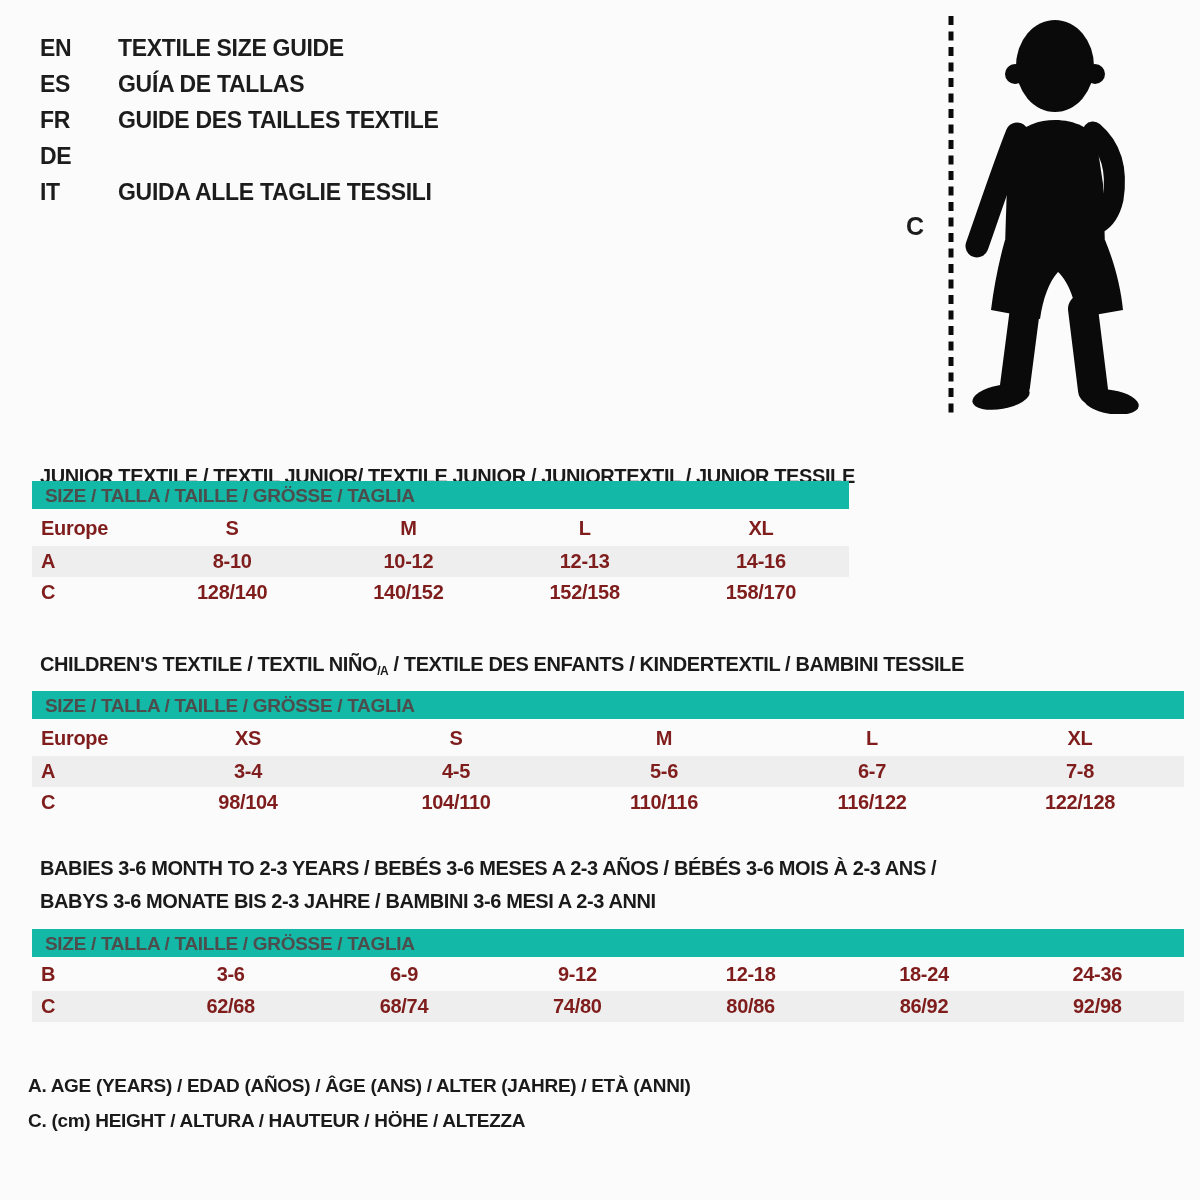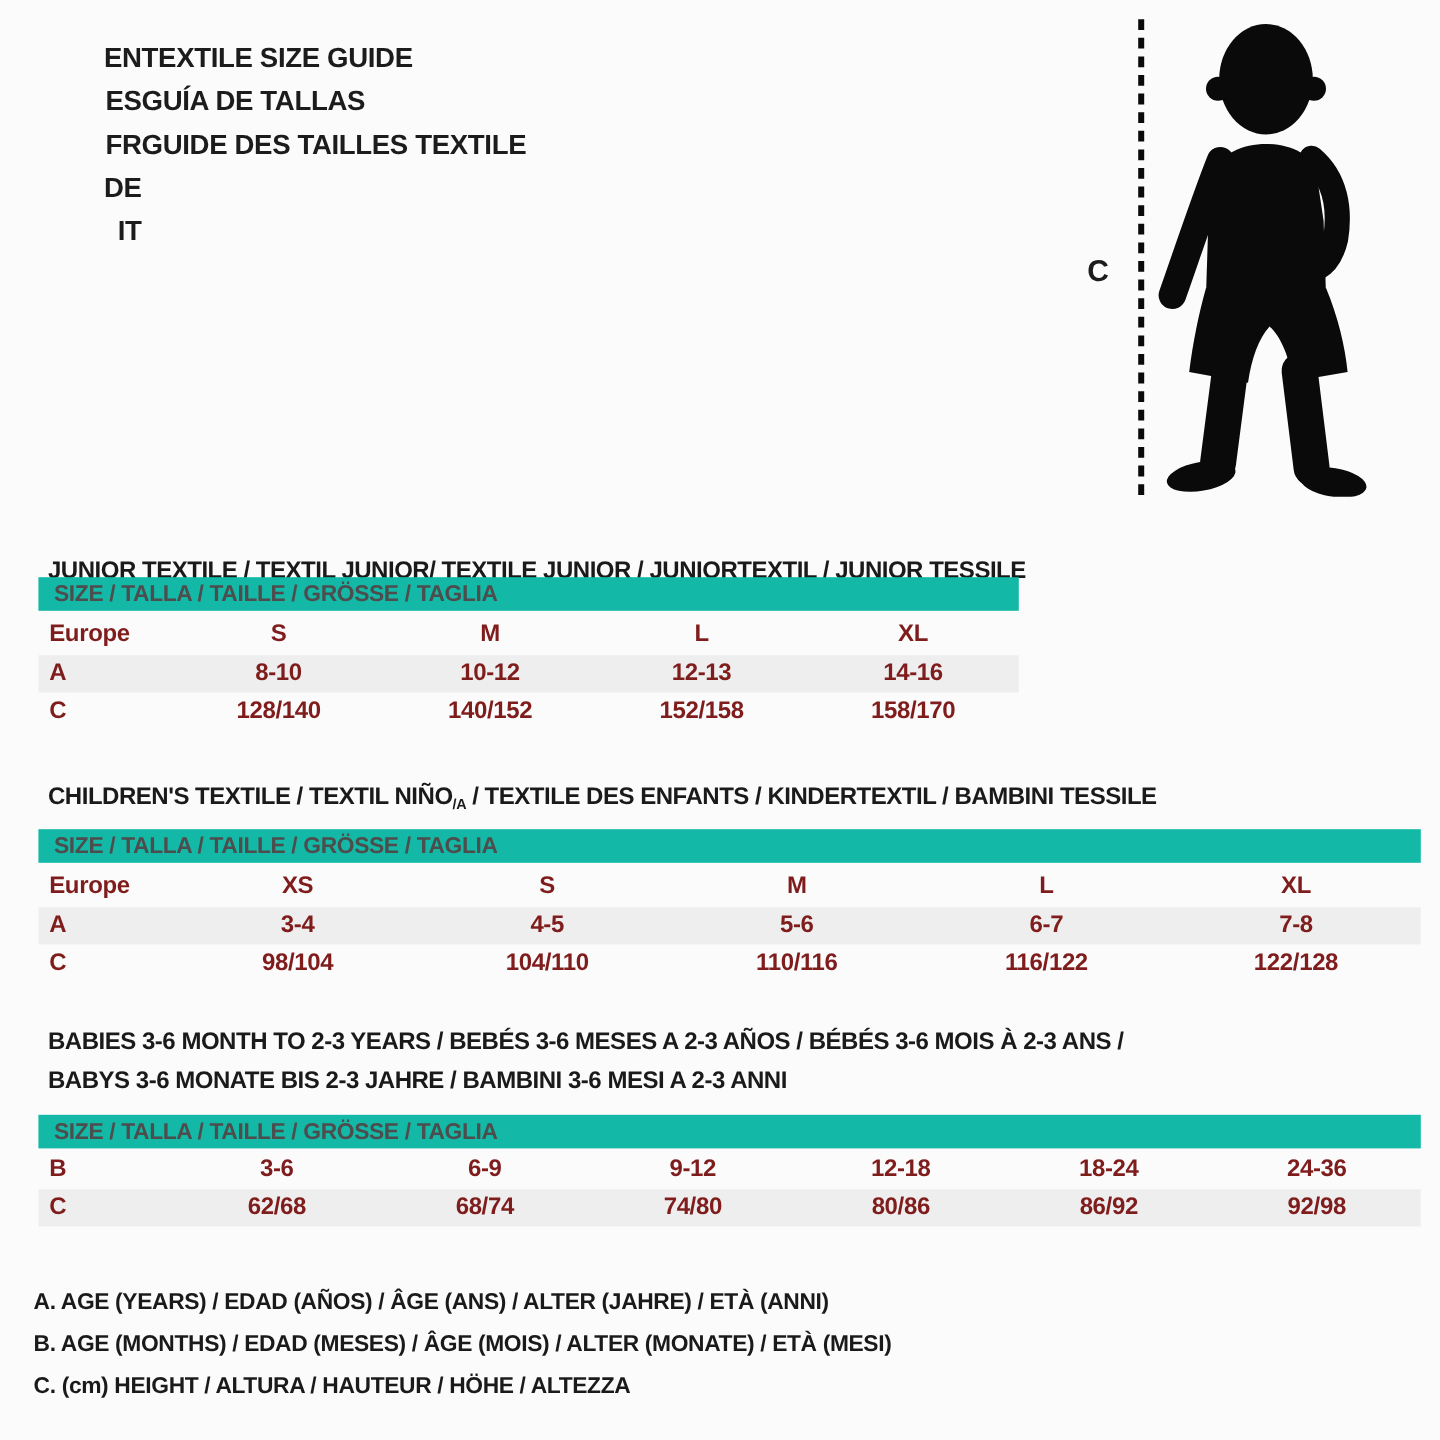--- a/index.html
+++ b/index.html
@@ -9,21 +9,21 @@
     width: 1200px;
     height: 1200px;
     background: #fbfbfb;
     font-family: "Liberation Sans", sans-serif;
     font-weight: bold;
     color: #222222;
     overflow: hidden;
   }
 
   
-  .lang-block { position: absolute; left: 40px; top: 30px; text-align: right; }
+  .lang-block { position: absolute; left: 40px; top: 30px; }
   .lang-row { display: flex; height: 36px; align-items: center; font-size: 23px; letter-spacing: -0.3px; color: #1c1c1c; }
   .lang-code { width: 78px; }
   .lang-label { white-space: nowrap; }
 
   
   .figure-c-label { position: absolute; left: 906px; top: 212px; font-size: 25px; color: #1c1c1c; }
   .dash-line { position: absolute; left: 946px; top: 13px; }
   .toddler { position: absolute; left: 965px; top: 14px; }
 
   
@@ -60,20 +60,21 @@
     </div>
     <div class="lang-row">
       <span class="lang-code">FR</span>
       <span class="lang-label">GUIDE DES TAILLES TEXTILE</span>
     </div>
     <div class="lang-row">
       <span class="lang-code">DE</span>
     </div>
     <div class="lang-row">
       <span class="lang-code">IT</span>
+      <span class="lang-label">GUIDA ALLE TAGLIE TESSILI</span>
     </div>
   </header>
 
   <div class="figure-c-label">C</div>
   <svg class="dash-line" width="10" height="406" viewBox="0 0 10 406">
     <line x1="5" y1="3" x2="5" y2="403" stroke="#0a0a0a" stroke-width="5" stroke-dasharray="9 6.5"></line>
   </svg>
   <svg class="toddler" width="180" height="400" viewBox="0 0 180 400">
     <g fill="#0a0a0a" stroke="none">
       <ellipse cx="90" cy="52" rx="39" ry="46"></ellipse>
@@ -166,17 +167,16 @@
       <span class="tcell">68/74</span>
       <span class="tcell">74/80</span>
       <span class="tcell">80/86</span>
       <span class="tcell">86/92</span>
       <span class="tcell">92/98</span>
     </div>
   </div>
 
   <footer class="legend">
     <div class="legend-line">A. AGE (YEARS) / EDAD (AÑOS) / ÂGE (ANS) / ALTER (JAHRE) / ETÀ (ANNI)</div>
-    <div class="legend-line">B. AGE (MONTHS) / EDAD (MESES) / ÂGE (MOIS) / ALTER (MONATE) / ETÀ (MESI)</div>
     <div class="legend-line">C. (cm) HEIGHT / ALTURA / HAUTEUR / HÖHE / ALTEZZA</div>
   </footer>
 
 </div>
 
 </body></html>

